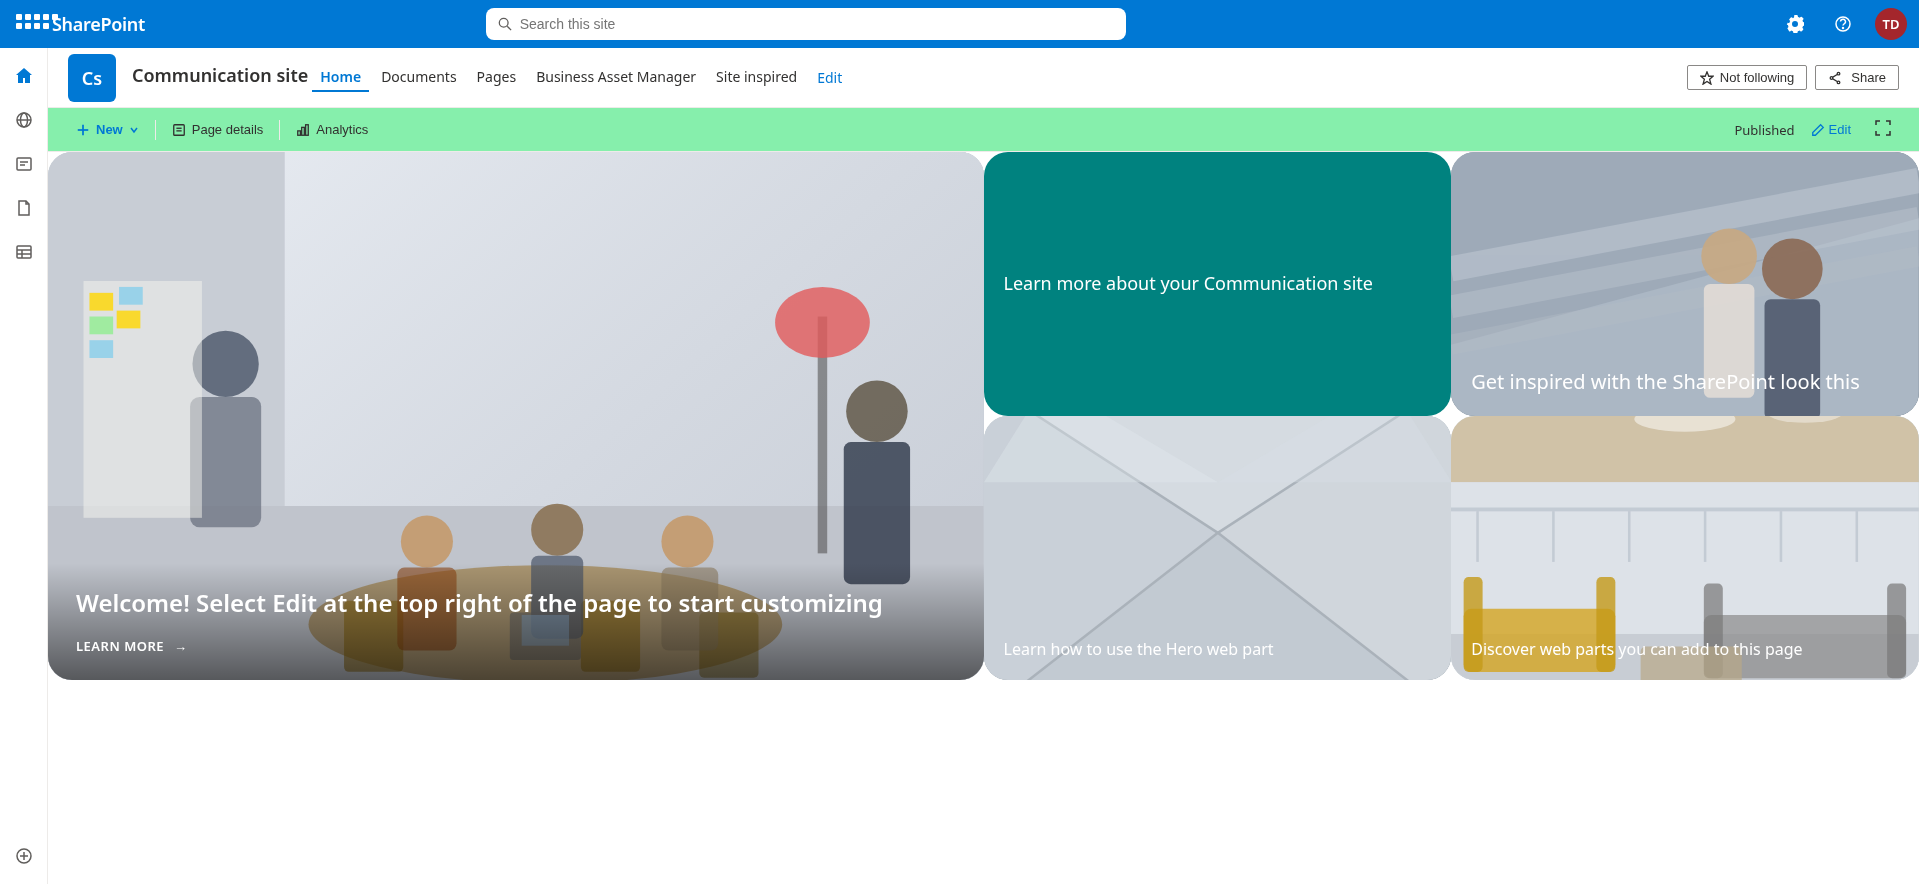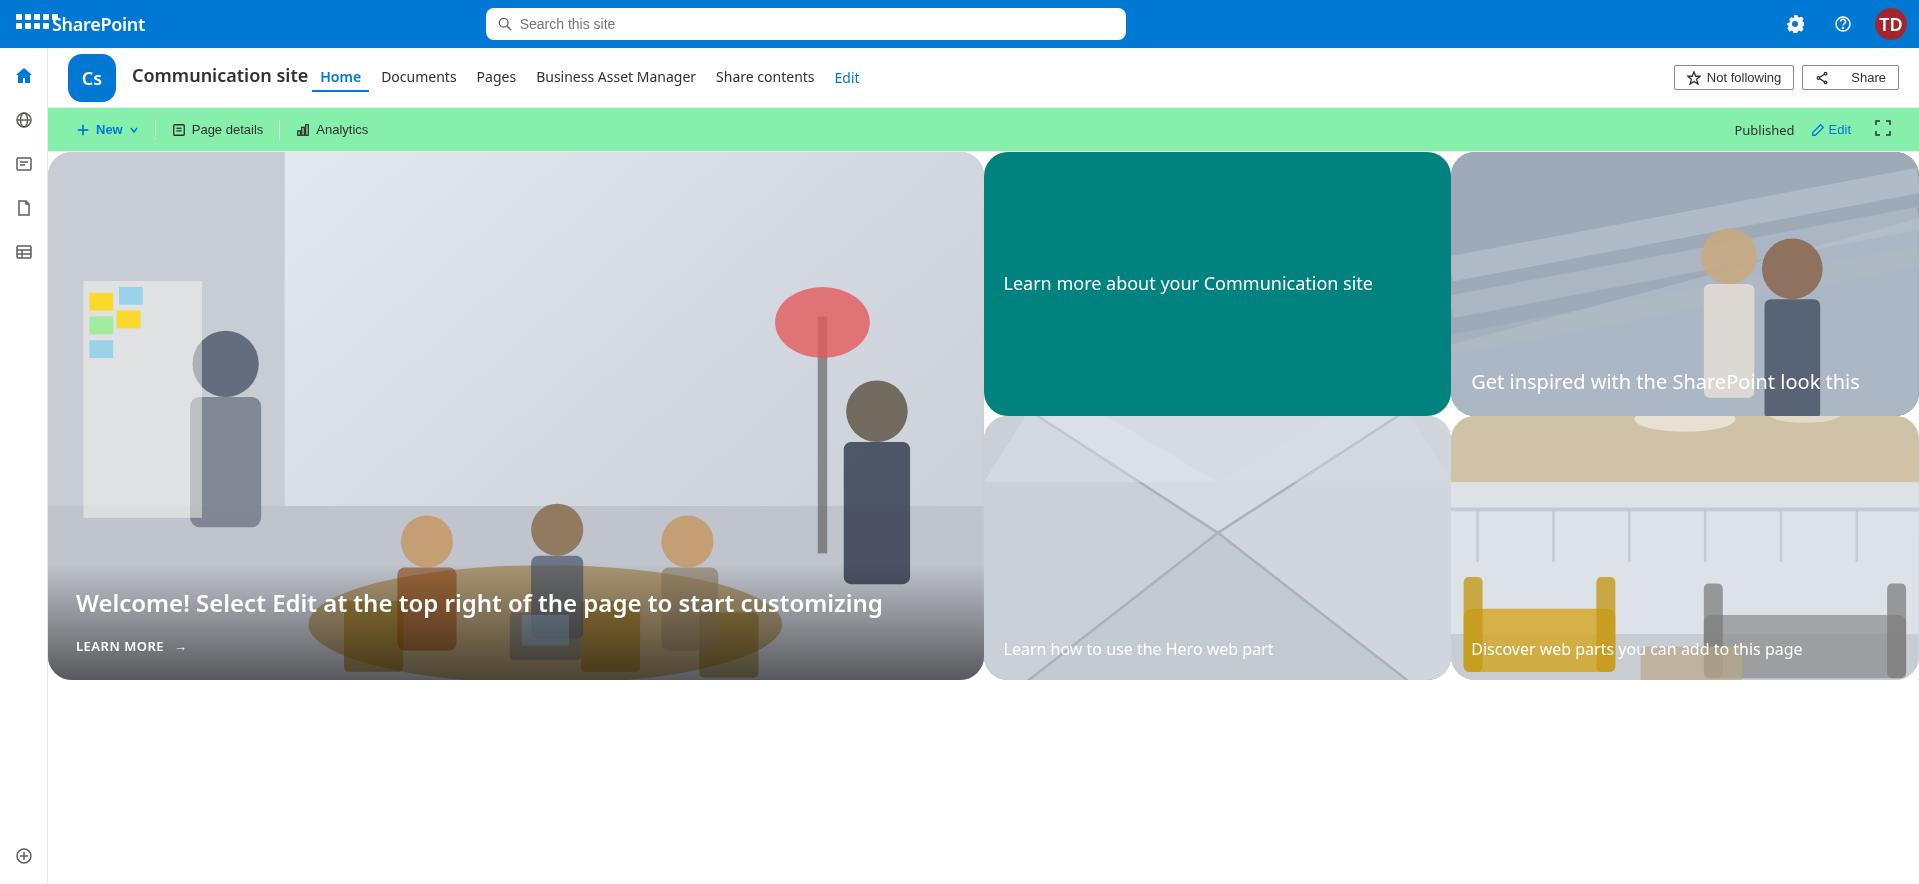--- a/index.html
+++ b/index.html
@@ -37,58 +37,58 @@
     .top-nav-right {
       margin-left: auto; display: flex; align-items: center; gap: 16px;
     }
     .icon-btn {
       color: white; background: none; border: none; cursor: pointer;
       font-size: 18px; display: flex; align-items: center; justify-content: center;
       width: 32px; height: 32px; border-radius: 50%;
     }
     .avatar-circle {
       width: 32px; height: 32px; border-radius: 50%; background: #a4262c;
-      color: white; font-size: 18px; font-weight: 600;
+      color: white; font-size: 13px; font-weight: 600;
       display: flex; align-items: center; justify-content: center; cursor: pointer;
     }
 
     
     .site-header {
       height: 60px;
       background: white;
       border-bottom: 1px solid #edebe9;
       display: flex;
       align-items: center;
       padding: 0 20px;
       gap: 16px;
     }
     .site-icon {
       width: 48px; height: 48px; background: #0078d4;
-      border-radius: 14px; display: flex; align-items: center; justify-content: center;
+      border-radius: 6px; display: flex; align-items: center; justify-content: center;
       color: white; font-size: 18px; font-weight: 600; flex-shrink: 0;
     }
     .site-title-nav { display: flex; flex-direction: row; gap: 4px; }
     .site-title { font-size: 18px; font-weight: 600; color: #323130; }
     .site-nav { display: flex; gap: 4px; align-items: center; }
     .site-nav-item {
       font-size: 14px; color: #323130; padding: 4px 8px; cursor: pointer; text-decoration: none;
       border-bottom: 2px solid transparent;
     }
     .site-nav-item.active { border-bottom: 2px solid #0078d4; color: #0078d4; font-weight: 600; }
     .site-nav-edit { font-size: 14px; color: #0078d4; cursor: pointer; padding: 4px 8px; }
     .site-header-right { margin-left: auto; display: flex; gap: 8px; align-items: center; padding-left: 8px; }
     .not-following-btn {
       border: 1px solid #8a8886; background: white; border-radius: 2px;
       padding: 4px 12px; font-size: 13px; color: #323130; cursor: pointer;
       display: flex; align-items: center; gap: 6px;
     }
     .share-btn {
       border: 1px solid #8a8886; background: white; border-radius: 2px;
       padding: 4px 12px; font-size: 13px; color: #323130; cursor: pointer;
-      display: flex; align-items: center; gap: 22px;
+      display: flex; align-items: center; gap: 9px;
     }
 
     
     .page-toolbar {
       height: 44px; background: #86efac; border-bottom: 1px solid #edebe9;
       display: flex; align-items: center; padding: 0 20px; gap: 4px;
     }
     .toolbar-btn {
       border: none; background: none; cursor: pointer; font-size: 13px; color: #323130;
       display: flex; align-items: center; gap: 6px; padding: 6px 8px; border-radius: 2px;
@@ -294,21 +294,21 @@
 
   <div class="site-header">
     <div class="site-icon">Cs</div>
     <div class="site-title-nav">
       <span class="site-title">Communication site</span>
       <div class="site-nav">
         <a class="site-nav-item active">Home</a>
         <a class="site-nav-item">Documents</a>
         <a class="site-nav-item">Pages</a>
         <a class="site-nav-item">Business Asset Manager</a>
-        <a class="site-nav-item">Share contents</a>
+        <a class="site-nav-item">Site inspired</a>
         <span class="site-nav-edit">Edit</span>
       </div>
     </div>
     <div class="site-header-right">
       <button class="not-following-btn">
         <svg width="14" height="14" viewBox="0 0 16 16" fill="none" stroke="#323130" stroke-width="1.5">
             <polygon points="8,1 10,6 15,6 11,9.5 12.5,15 8,12 3.5,15 5,9.5 1,6 6,6"></polygon>
           </svg>
         <span>Not following</span>
       </button>

